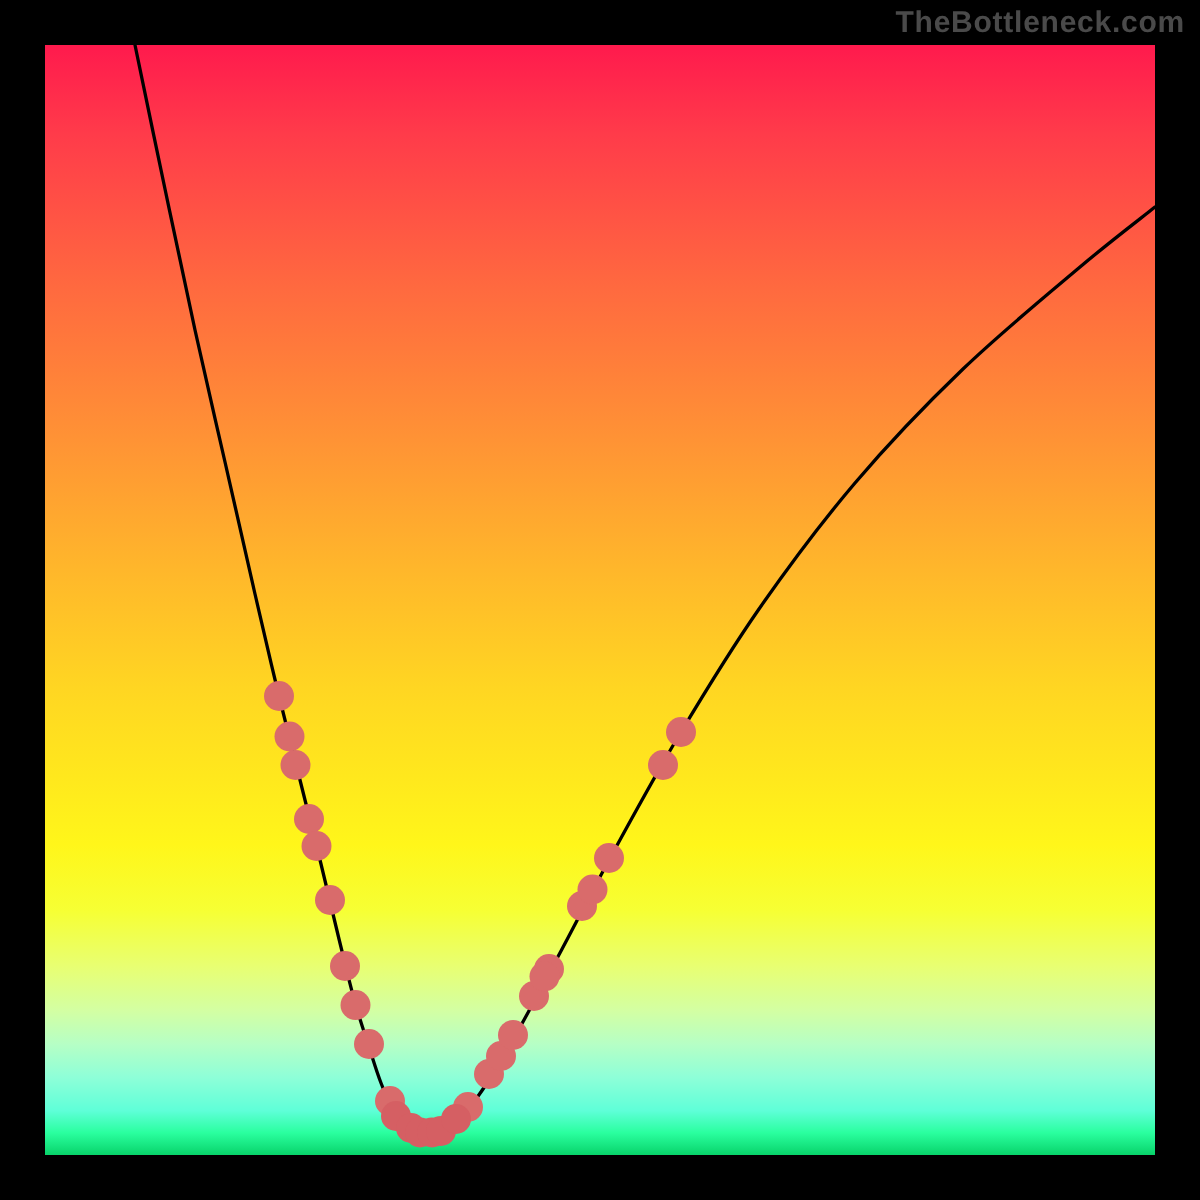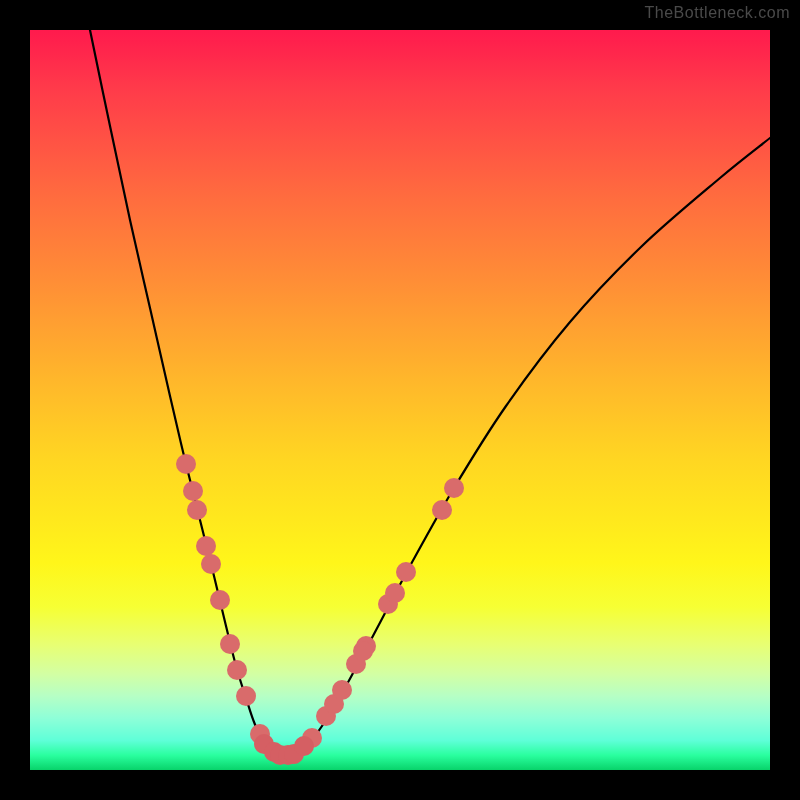--- a/index.html
+++ b/index.html
@@ -42,22 +42,22 @@
       #8effd8 93%,
       #5fffd8 96%,
       #2aff9f 98%,
       #08d36a 100%);
   }
   .credit {
     position: absolute;
     top: 4px;
     right: 10px;
     color: #4a4a4a;
-    font-size: 16px;
-    font-weight: 400;
+    font-size: 20px;
+    font-weight: 700;
     letter-spacing: 0.5px;
   }
   svg.curve {
     position: absolute;
     left: 0;
     top: 0;
     width: 740px;
     height: 740px;
     overflow: visible;
   }

